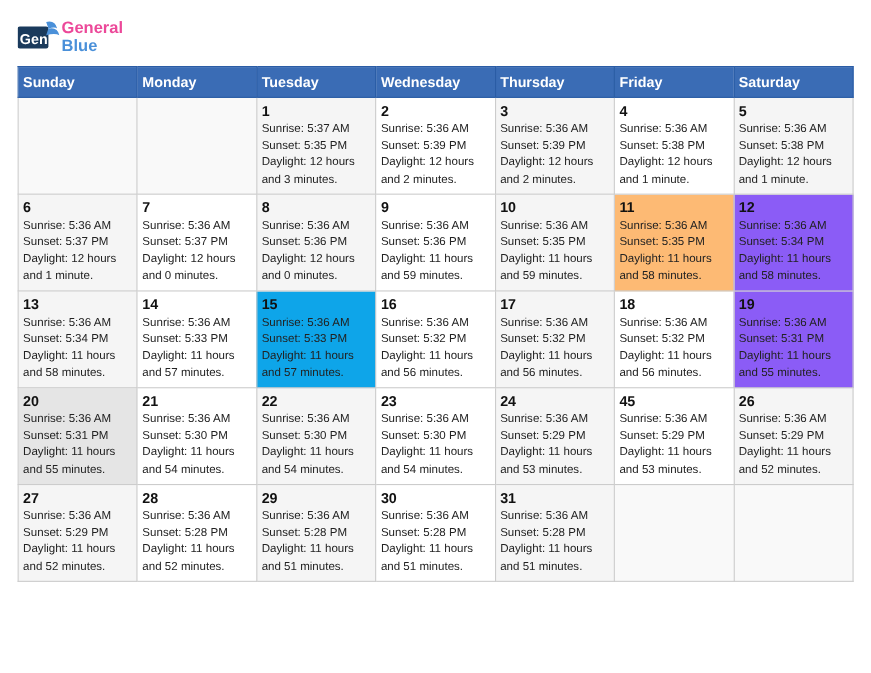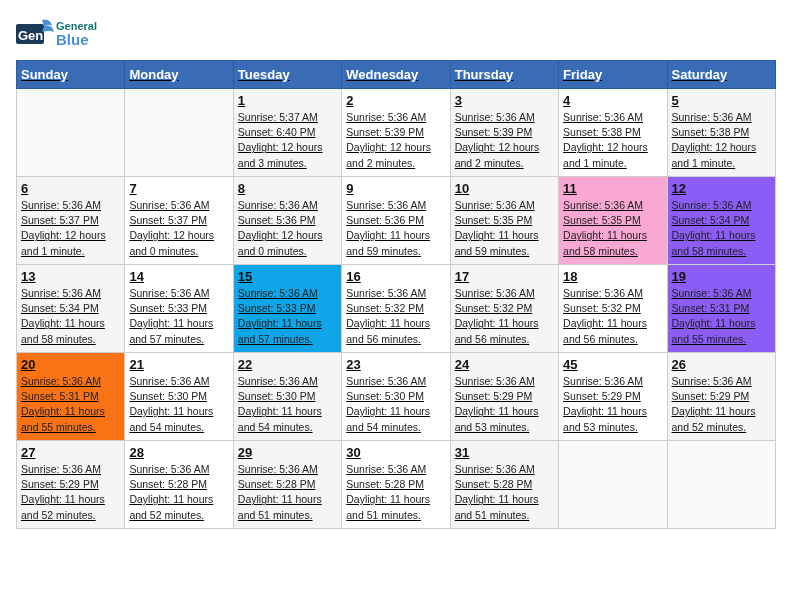--- a/index.html
+++ b/index.html
@@ -30,21 +30,20 @@
       color: #1a1a1a;
     }
     .location-title {
       font-size: 16px;
       color: #333;
     }
     table {
       width: 100%;
       border-collapse: collapse;
       table-layout: fixed;
-      text-decoration: underline;
     }
     th {
       background-color: #3a6cb5;
       color: #fff;
       font-size: 13px;
       font-weight: bold;
       padding: 6px 4px;
       text-align: left;
       border: 1px solid #2a5ca5;
     }
@@ -89,21 +88,21 @@
     <div style="display:flex;align-items:center;gap:2px;">
       <div style="position:relative;width:38px;height:36px;">
         <svg width="38" height="36" viewBox="0 0 38 36">
           <rect x="0" y="8" width="28" height="20" rx="2" fill="#1a3a5c"></rect>
           <text x="2" y="24" font-size="13" font-weight="bold" fill="white" font-family="Arial">Gen</text>
           <path d="M26 4 Q34 2 36 10 Q34 8 28 10 Z" fill="#4a90d9"></path>
           <path d="M28 10 Q36 8 38 16 Q34 14 26 16 Z" fill="#4a90d9"></path>
         </svg>
       </div>
       <div>
-        <div style="font-size:11px;font-weight:bold;color:#0f766e;line-height:1.1;">General</div>
+        <div style="font-size:15px;font-weight:bold;color:#ec4899;line-height:1.1;">General</div>
         <div style="font-size:15px;font-weight:bold;color:#4a90d9;line-height:1.1;">Blue</div>
       </div>
     </div>
   </div>
   <div class="title-area">
     <div class="month-title"></div>
     <div class="location-title"></div>
   </div>
 </div>
 
@@ -119,21 +118,21 @@
         <th>Saturday</th>
       </tr>
   </thead>
   <tbody id="calendar-body">
   <tr>
         <td class="empty-cell" style="background: rgb(245, 245, 245);"></td>
         <td class="empty-cell" style="background: rgb(255, 255, 255);"></td>
         <td style="background: rgb(245, 245, 245);">
           <span class="day-number">1</span>
           <div class="day-info">Sunrise: 5:37 AM
-Sunset: 6:40 PM
+Sunset: 5:35 PM
 Daylight: 12 hours
 and 3 minutes.</div>
         </td>
         <td style="background: rgb(255, 255, 255);">
           <span class="day-number">2</span>
           <div class="day-info">Sunrise: 5:36 AM
 Sunset: 5:39 PM
 Daylight: 12 hours
 and 2 minutes.</div>
         </td>
@@ -188,21 +187,21 @@
 Daylight: 11 hours
 and 59 minutes.</div>
         </td>
         <td style="background: rgb(245, 245, 245);">
           <span class="day-number">10</span>
           <div class="day-info">Sunrise: 5:36 AM
 Sunset: 5:35 PM
 Daylight: 11 hours
 and 59 minutes.</div>
         </td>
-        <td style="background: #f9a8d4;">
+        <td style="background: #fdba74;">
           <span class="day-number">11</span>
           <div class="day-info">Sunrise: 5:36 AM
 Sunset: 5:35 PM
 Daylight: 11 hours
 and 58 minutes.</div>
         </td>
         <td style="background: #8b5cf6;">
           <span class="day-number">12</span>
           <div class="day-info">Sunrise: 5:36 AM
 Sunset: 5:34 PM
@@ -255,21 +254,21 @@
         </td>
         <td style="background: #8b5cf6;">
           <span class="day-number">19</span>
           <div class="day-info">Sunrise: 5:36 AM
 Sunset: 5:31 PM
 Daylight: 11 hours
 and 55 minutes.</div>
         </td>
       </tr>
       <tr>
-        <td style="background: #f97316;">
+        <td style="background: #e5e5e5;">
           <span class="day-number">20</span>
           <div class="day-info">Sunrise: 5:36 AM
 Sunset: 5:31 PM
 Daylight: 11 hours
 and 55 minutes.</div>
         </td>
         <td style="background: rgb(255, 255, 255);">
           <span class="day-number">21</span>
           <div class="day-info">Sunrise: 5:36 AM
 Sunset: 5:30 PM

